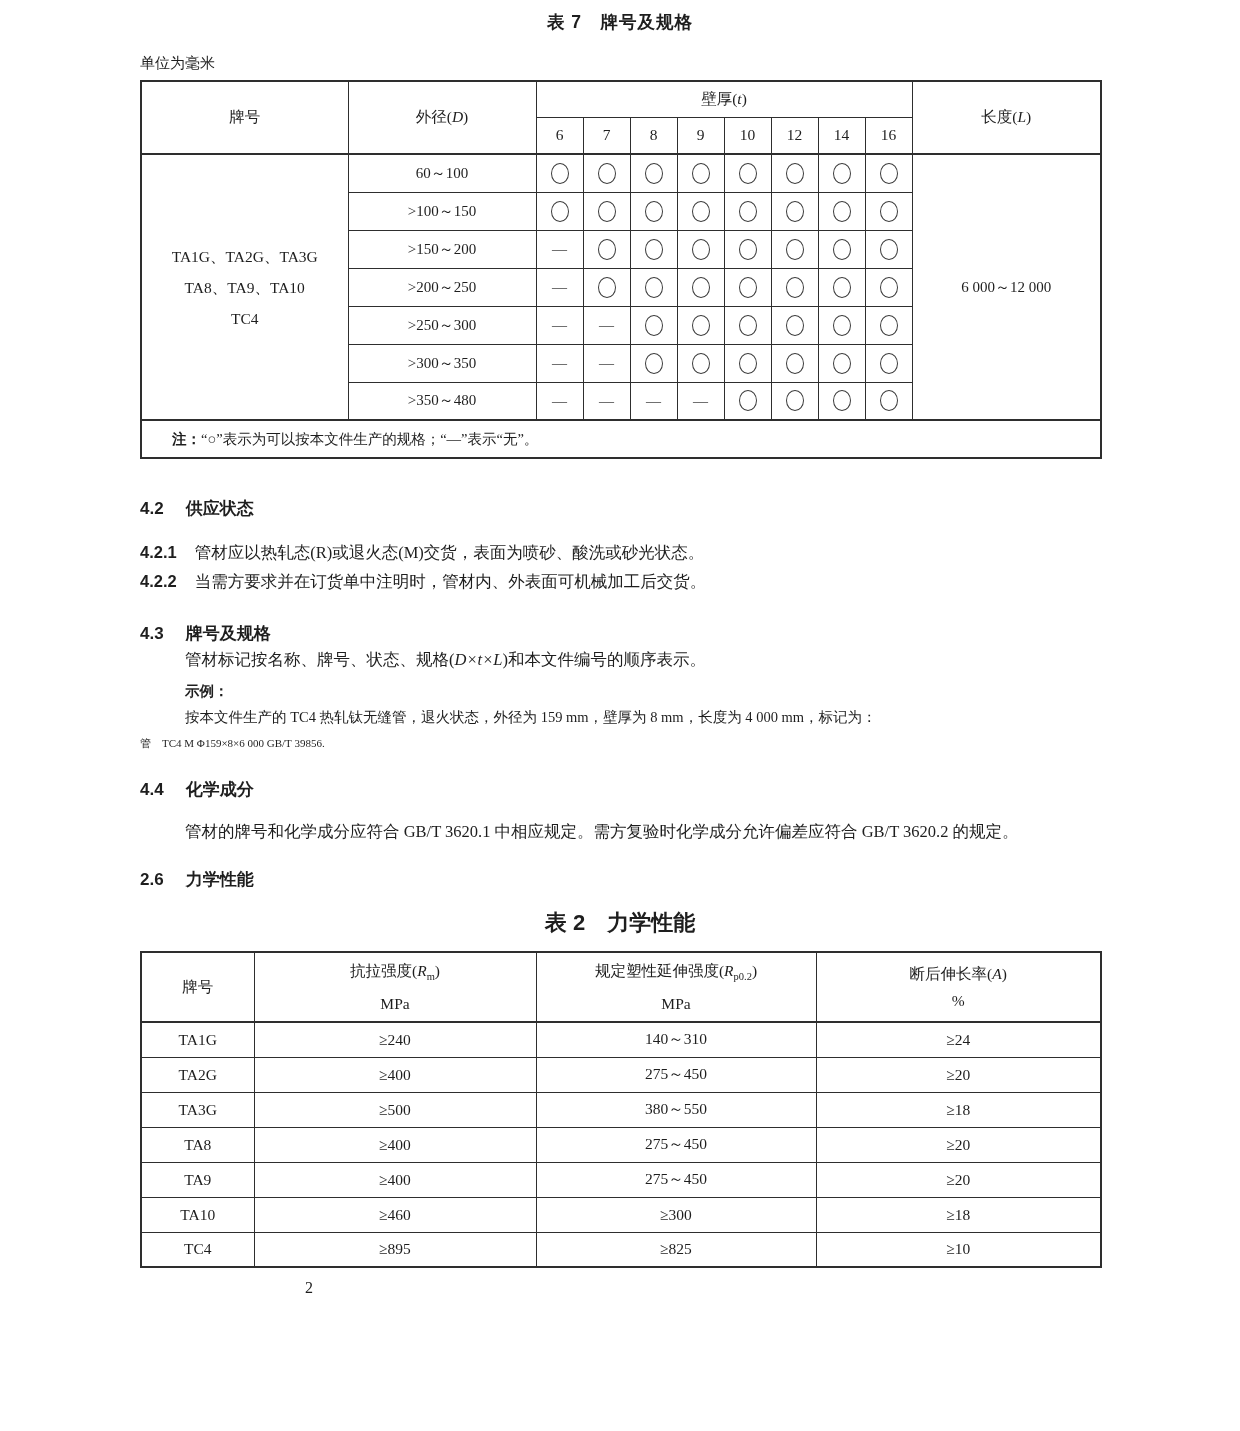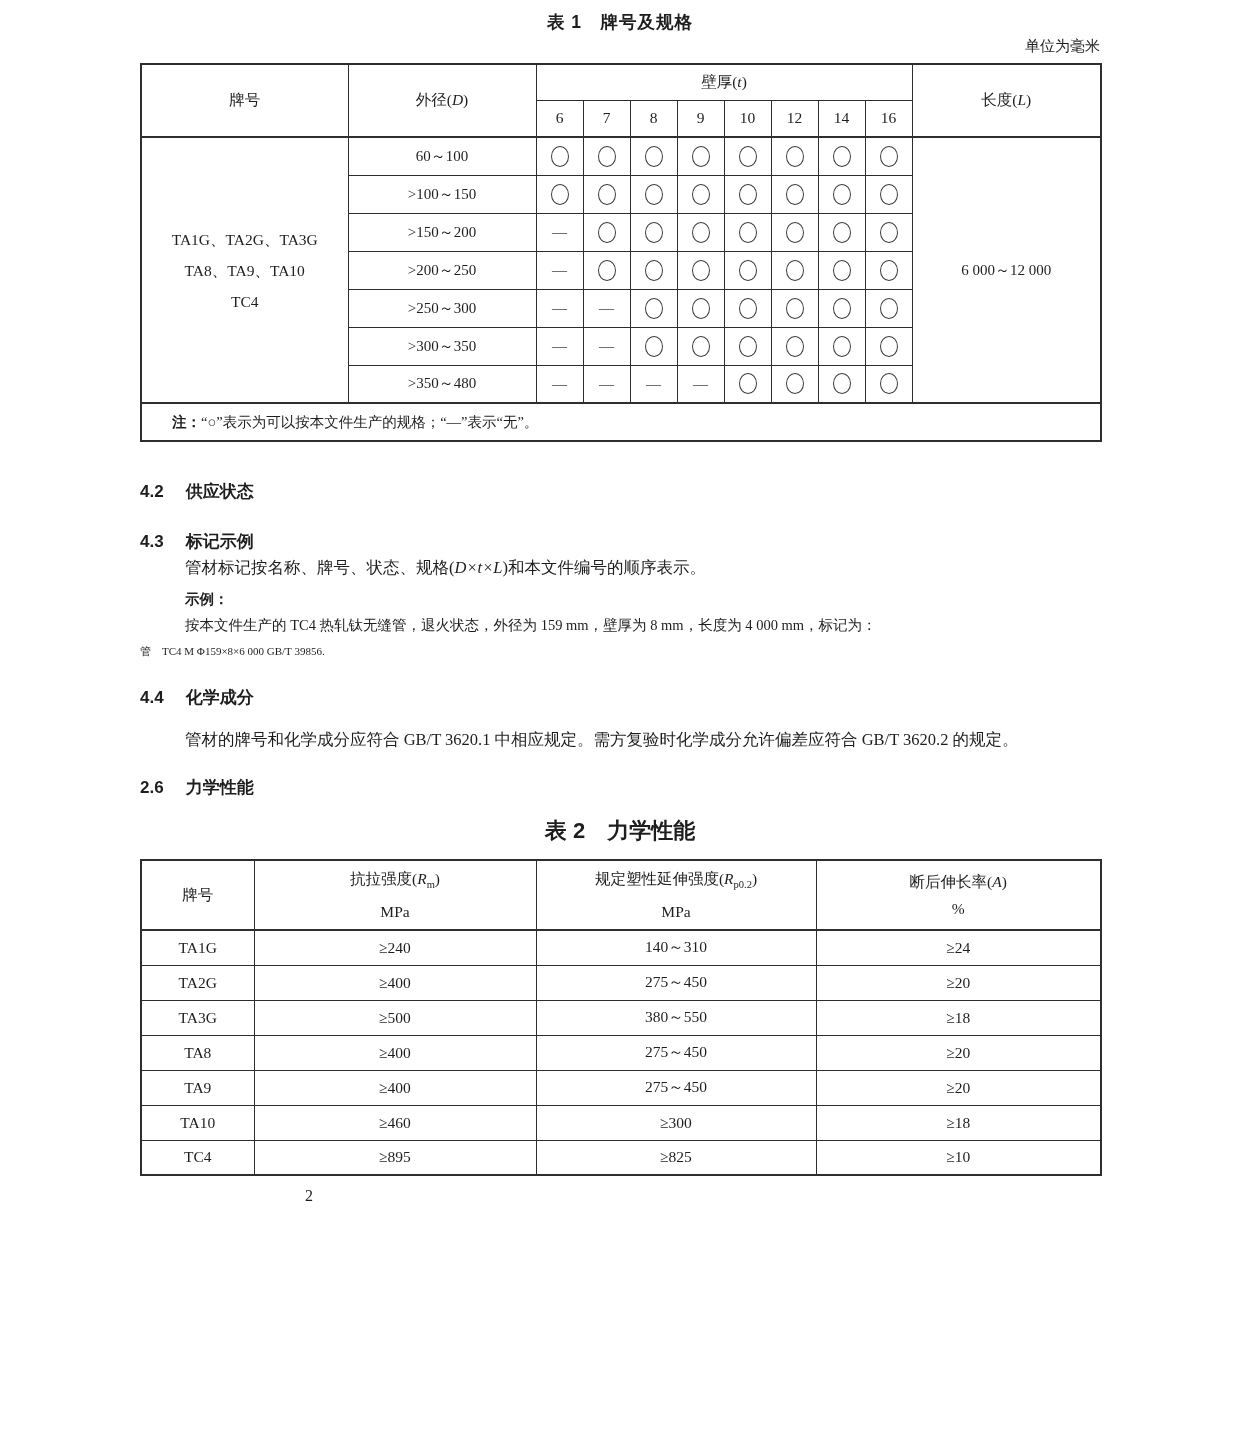--- a/index.html
+++ b/index.html
@@ -16,23 +16,23 @@
 
   .doc-title {
     font-family: "Liberation Sans", "DejaVu Sans", sans-serif;
     font-weight: bold;
     font-size: 17.5px;
     text-align: center;
     padding-top: 10px;
     letter-spacing: 1px;
   }
   .unit-note {
-    text-align: right;
+    text-align: left;
     font-size: 15px;
-    margin-top: 3px;
+    margin-top: 20px;
     height: 20px;
   }
 
   table {
     border-collapse: collapse;
     width: 960px;
     table-layout: fixed;
     border: 2px solid #2e2e2e;
   }
   th, td {
@@ -146,21 +146,21 @@
     font-size: 16px;
     margin-left: 165px;
     margin-top: 11px;
   }
 </style>
 </head>
 <body>
 
 <div class="content">
 
-  <div class="doc-title">表 1　牌号及规格</div>
+  <div class="doc-title">表 7　牌号及规格</div>
 
   <div class="unit-note">单位为毫米</div>
 
   <table class="t1">
     <colgroup>
       <col style="width:207px">
         <col style="width:188px">
       <col style="width:47px">
         <col style="width:47px">
         <col style="width:47px">
@@ -275,22 +275,26 @@
         </tr>
       </tbody>
     <tbody>
       <tr class="note-row">
         <td colspan="11"><span class="note-label">注：</span><span>“○”表示为可以按本文件生产的规格；“—”表示“无”。</span></td>
       </tr>
     </tbody>
   </table>
 
   <div class="sec-heading mt-s42"><span class="sec-num">4.2</span><span>供应状态</span></div>
-
-  <div class="sec-heading mt-s43"><span class="sec-num">4.3</span><span>标记示例</span></div>
+  <div class="mt-clauses">
+    <p class="clause"><span class="clause-num">4.2.1</span><span>管材应以热轧态(R)或退火态(M)交货，表面为喷砂、酸洗或砂光状态。</span></p>
+    <p class="clause"><span class="clause-num">4.2.2</span><span>当需方要求并在订货单中注明时，管材内、外表面可机械加工后交货。</span></p>
+  </div>
+
+  <div class="sec-heading mt-s43"><span class="sec-num">4.3</span><span>牌号及规格</span></div>
   <p class="para-indent mt-p43"><span>管材标记按名称、牌号、状态、规格(</span><span class="var-italic">D×t×L</span><span>)和本文件编号的顺序表示。</span></p>
   <div class="example-label mt-example">示例：</div>
   <div class="example-text">按本文件生产的 TC4 热轧钛无缝管，退火状态，外径为 159 mm，壁厚为 8 mm，长度为 4 000 mm，标记为：</div>
   <div class="designation">管　TC4 M Φ159×8×6 000 GB/T 39856.</div>
 
   <div class="sec-heading mt-s44"><span class="sec-num">4.4</span><span>化学成分</span></div>
   <p class="para-indent mt-p44">管材的牌号和化学成分应符合 GB/T 3620.1 中相应规定。需方复验时化学成分允许偏差应符合 GB/T 3620.2 的规定。</p>
 
   <div class="sec-heading mt-s45"><span class="sec-num">2.6</span><span>力学性能</span></div>
 

